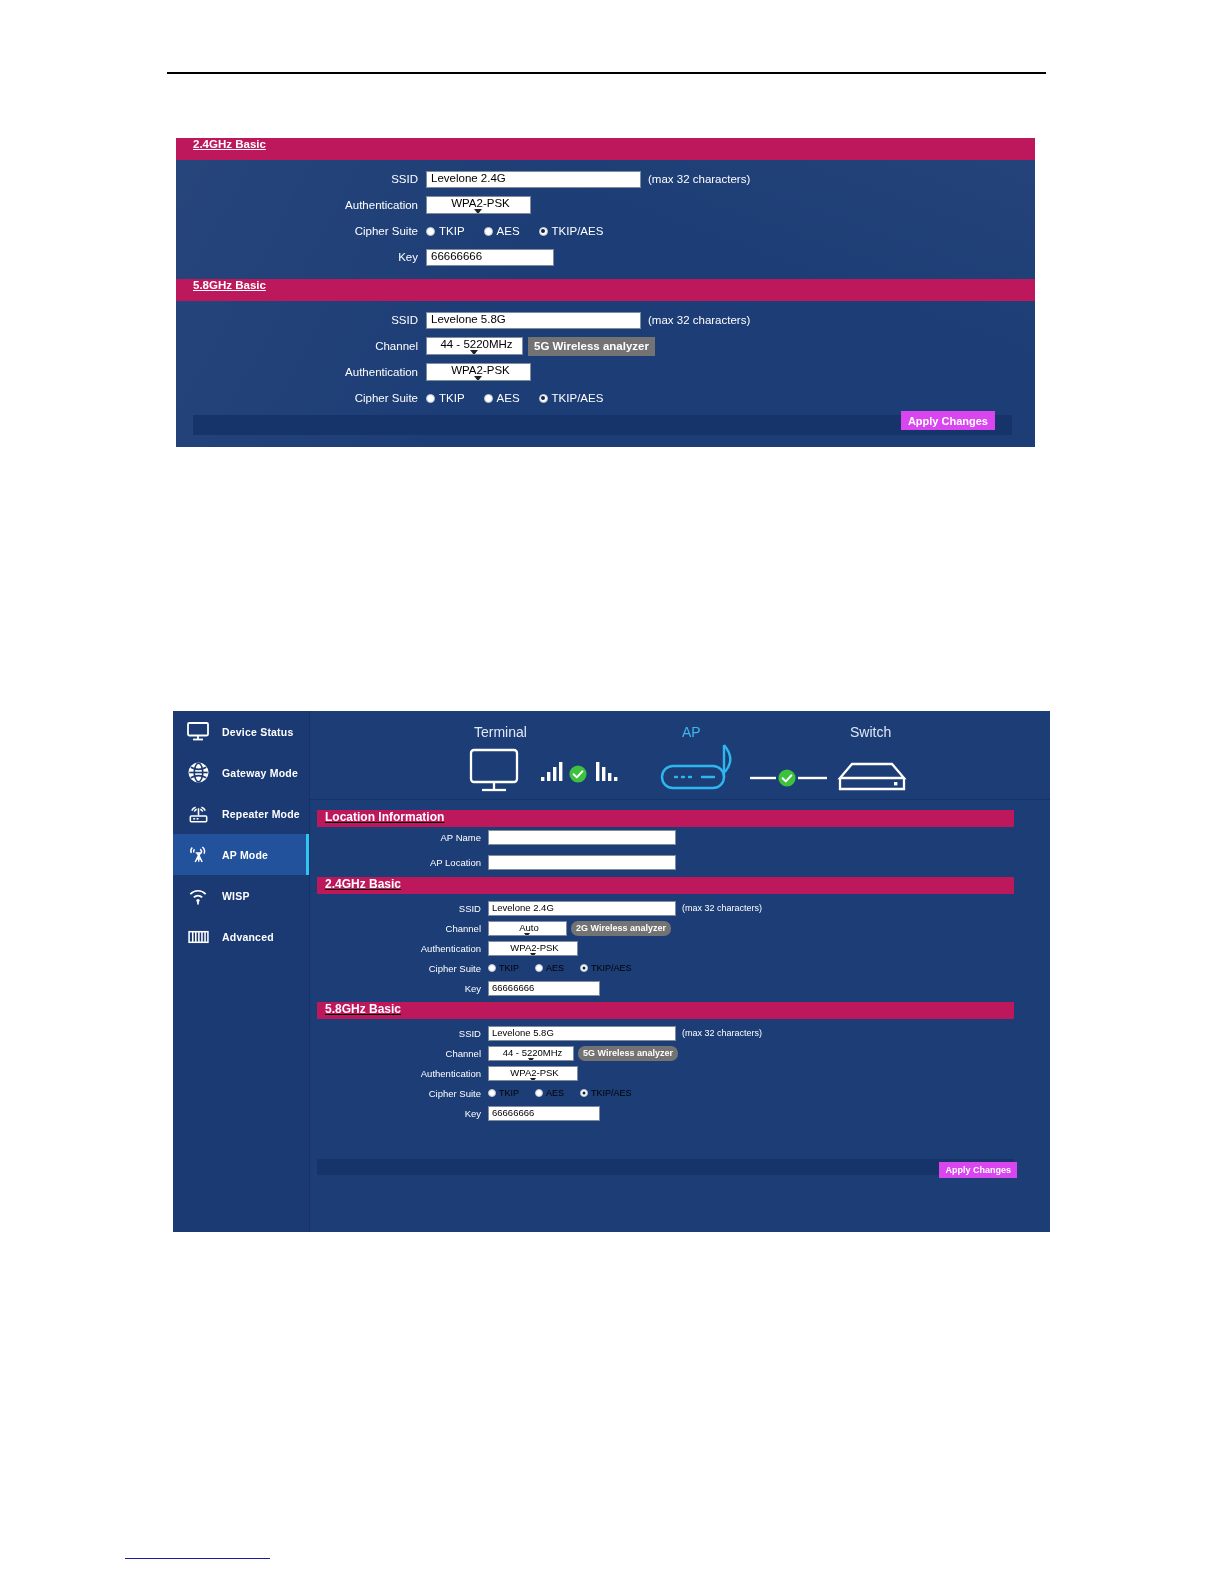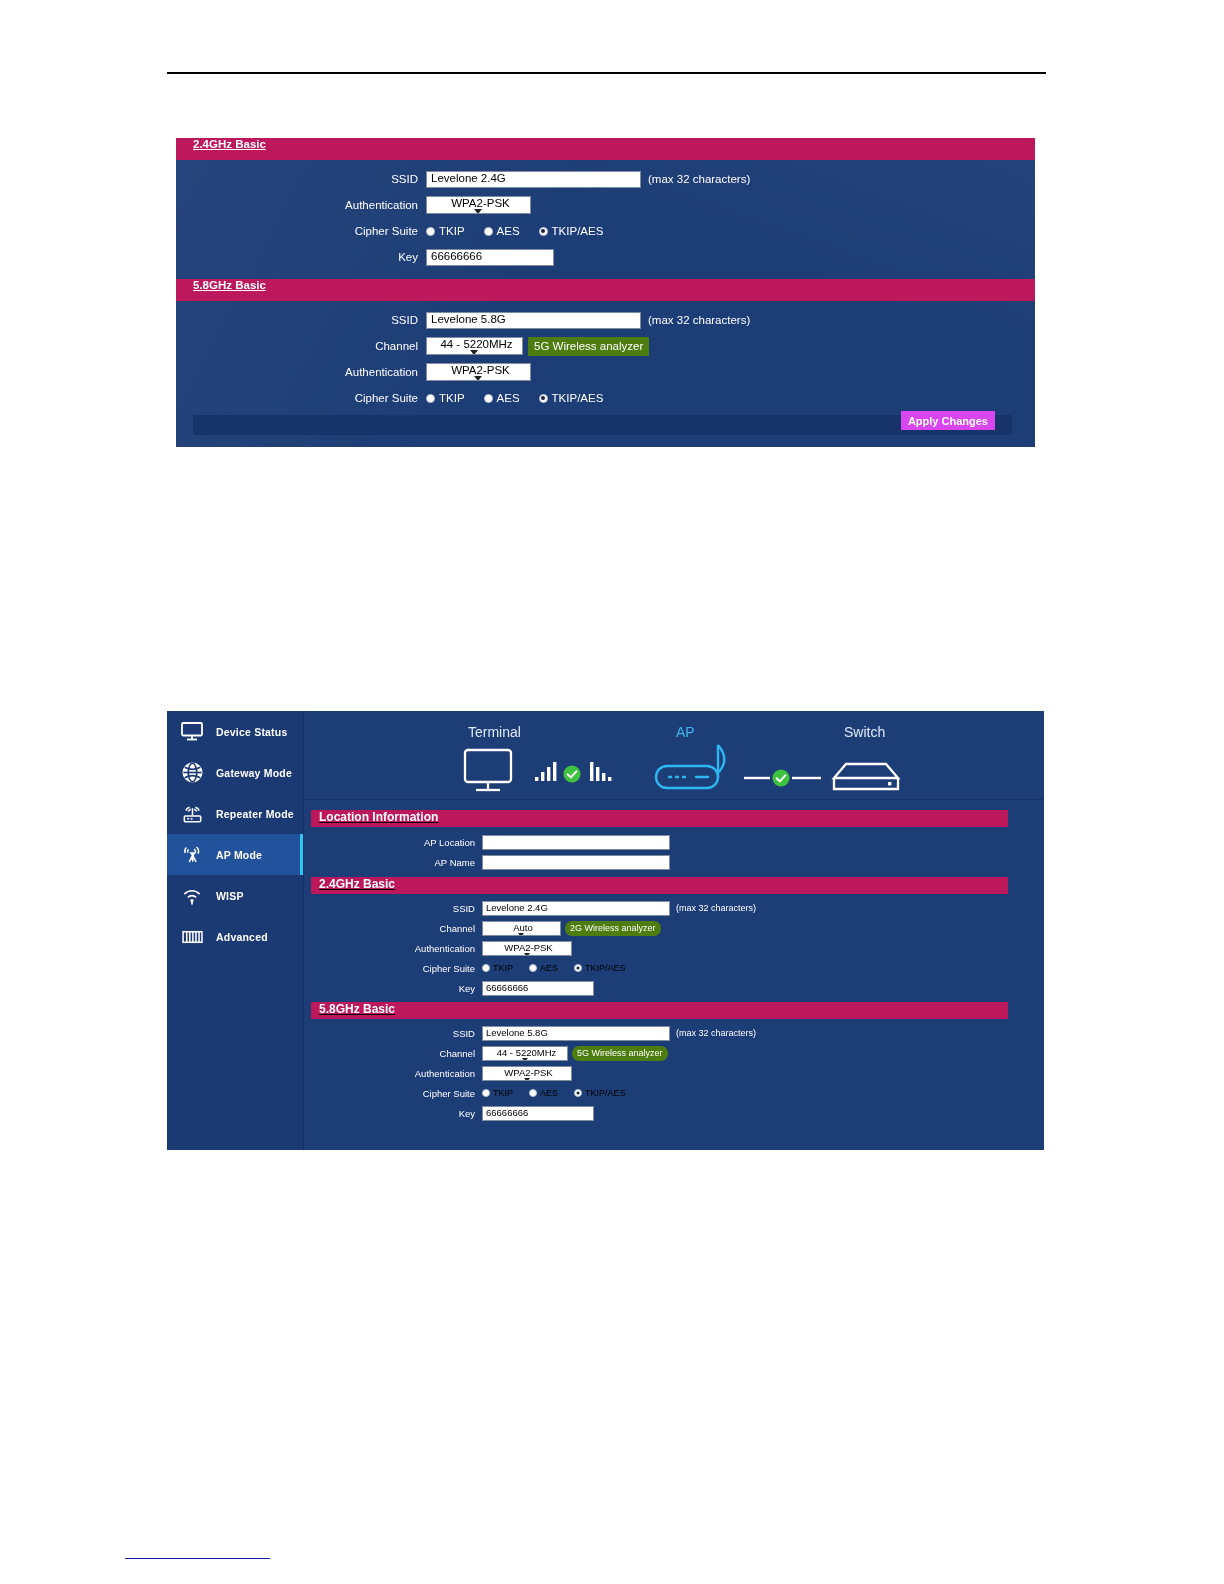--- a/index.html
+++ b/index.html
@@ -92,25 +92,25 @@
   .radio.on::after {
     content:"";
     position:absolute;
     left:50%; top:50%;
     transform:translate(-50%,-50%);
     border-radius:50%;
     background:#13233f;
   }
 
   .green-btn {
-    background:#4d7c0f;
+    background:#737373;
     color:#ffffff;
     display:flex; align-items:center; justify-content:center;
     white-space:nowrap;
-    font-weight:normal;
+    font-weight:bold;
     border:0;
     cursor:pointer;
   }
   .apply-btn {
     background:#d946ef;
     color:#ffffff;
     display:flex; align-items:center; justify-content:center;
     white-space:nowrap;
     font-weight:bold;
     border:0;
@@ -135,21 +135,21 @@
     position:absolute; left:17px; bottom:12px; width:819px; height:20px;
     background:#16336a;
   }
   #top-panel .apply-btn {
     position:absolute; right:40px; bottom:17px;
     font-size:11px; height:19px; padding:0 7px;
   }
 
   
   #bottom-window {
-    position:absolute; left:167px; top:711px; width:877px; height:439px;
+    position:absolute; left:173px; top:711px; width:877px; height:521px;
     background:#1d3d76; overflow:hidden;
   }
 
   
   #sidebar {
     position:absolute; left:0; top:0; width:137px; height:521px;
     background:#1b3a73;
     border-right:1px solid #17306a;
   }
   .nav-item {
@@ -471,27 +471,27 @@
     </svg>
   </div>
 
   <div id="content">
 
 
     <div class="section-bar" style="margin-top:10px;">
       <span class="section-title">Location Information</span>
     </div>
 
+    <div class="row">
+      <span class="lbl">AP Name</span>
+      <span class="tbox" style="width:188px;"></span>
+    </div>
+
     <div class="row" style="margin-top:5px;">
       <span class="lbl">AP Location</span>
-      <span class="tbox" style="width:188px;"></span>
-    </div>
-
-    <div class="row">
-      <span class="lbl">AP Name</span>
       <span class="tbox" style="width:188px;"></span>
     </div>
 
     <div class="section-bar" style="margin-top:5px;">
       <span class="section-title">2.4GHz Basic</span>
     </div>
 
     <div class="row" style="margin-top:4px;">
       <span class="lbl">SSID</span>
       <span class="tbox" style="width:188px;">Levelone 2.4G</span>

